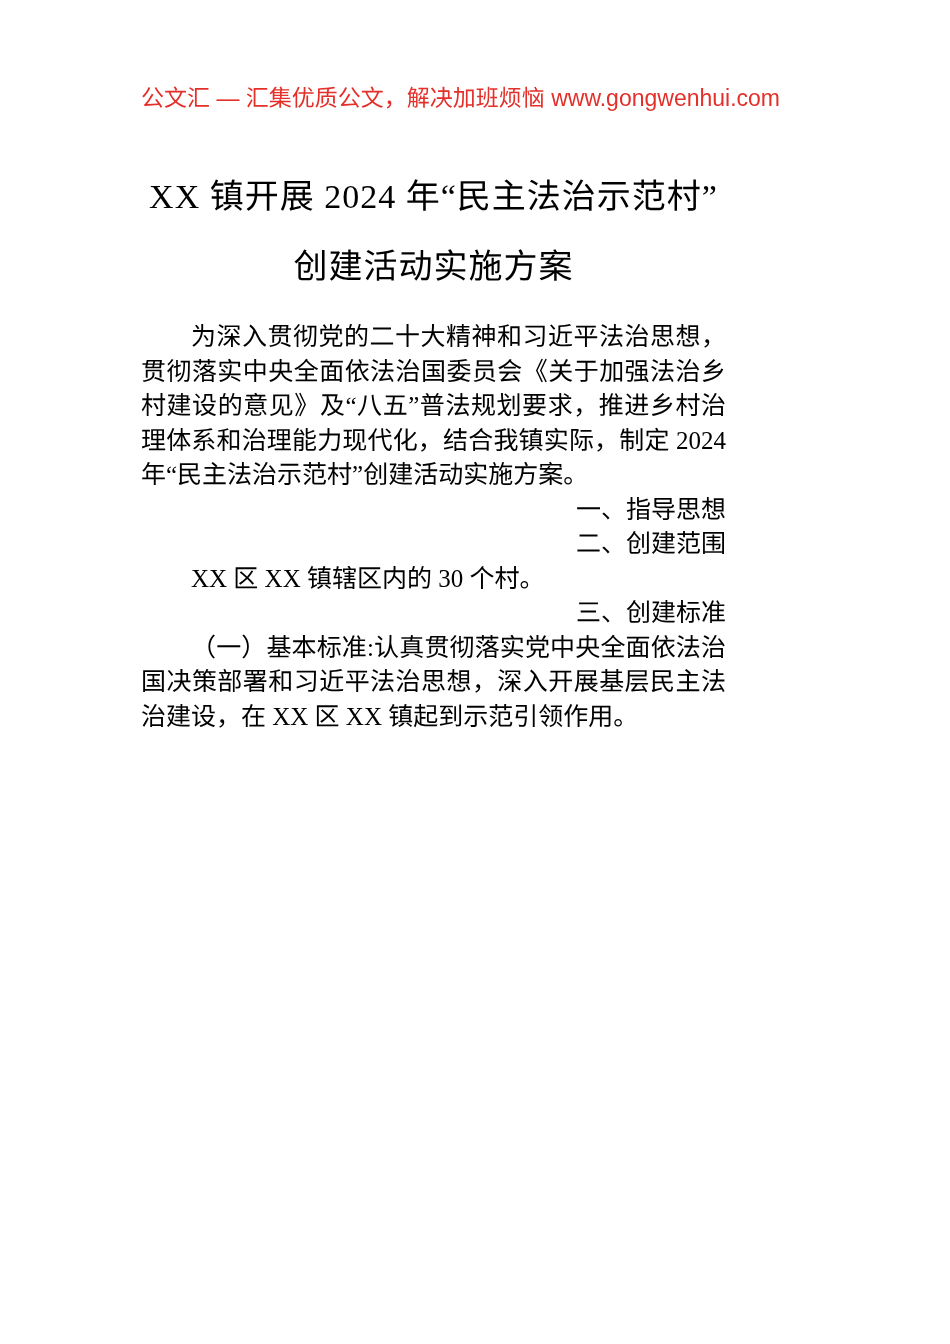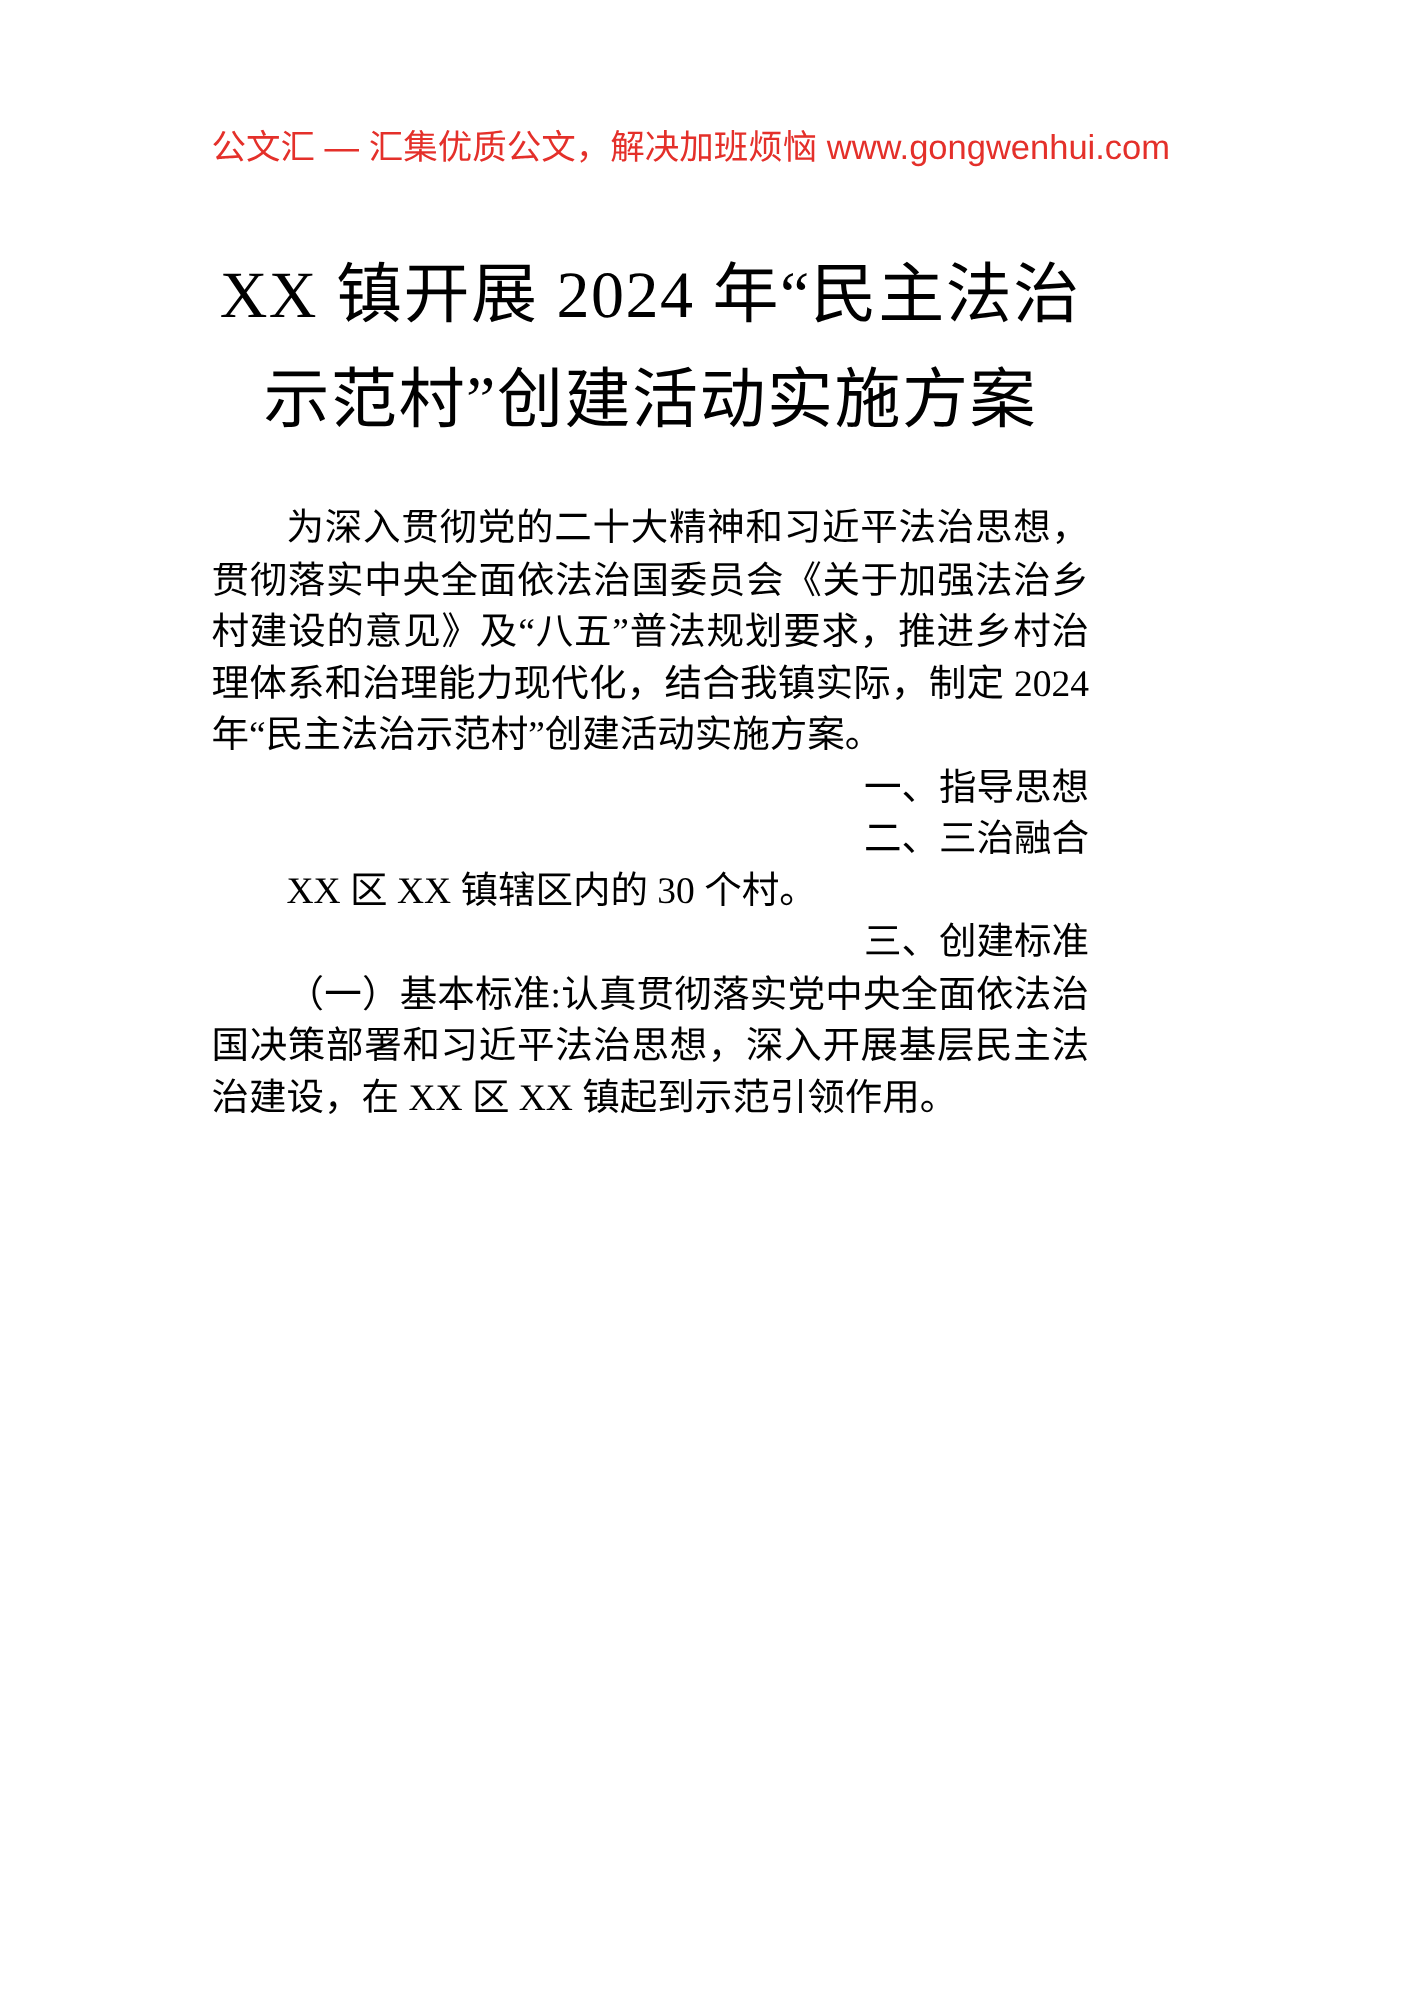--- a/index.html
+++ b/index.html
@@ -26,28 +26,28 @@
     font-size: 23px;
     line-height: 28px;
     font-weight: 400;
     white-space: nowrap;
     color: #e4302a;
   }
   .doc-title {
     margin: 50px 0 0 0;
     text-align: center;
     font-family: "Liberation Serif", sans-serif;
-    font-size: 44px;
+    font-size: 34px;
     line-height: 70px;
     font-weight: 500;
     color: #000000;
     letter-spacing: 1px;
   }
   .doc-body {
-    margin-top: 34px;
+    margin-top: 18px;
     font-family: "Liberation Serif", sans-serif;
     font-size: 25px;
     line-height: 34.5px;
     color: #000000;
     text-align: justify;
   }
   .para {
     margin: 0;
     text-indent: 2em;
   }
@@ -60,19 +60,19 @@
 
 <div class="page">
 
   <div class="watermark">公文汇 — 汇集优质公文，解决加班烦恼 www.gongwenhui.com</div>
 
   <h1 class="doc-title">XX 镇开展 2024 年“民主法治示范村”创建活动实施方案</h1>
 
   <div class="doc-body">
     <p class="para">为深入贯彻党的二十大精神和习近平法治思想，贯彻落实中央全面依法治国委员会《关于加强法治乡村建设的意见》及“八五”普法规划要求，推进乡村治理体系和治理能力现代化，结合我镇实际，制定 2024 年“民主法治示范村”创建活动实施方案。</p>
     <p class="para heading">一、指导思想</p>
-    <p class="para heading">二、三治融合</p>
+    <p class="para heading">二、创建范围</p>
     <p class="para">XX 区 XX 镇辖区内的 30 个村。</p>
     <p class="para heading">三、创建标准</p>
     <p class="para">（一）基本标准:认真贯彻落实党中央全面依法治国决策部署和习近平法治思想，深入开展基层民主法治建设，在 XX 区 XX 镇起到示范引领作用。</p>
   </div>
 
 </div>
 
 </body></html>

